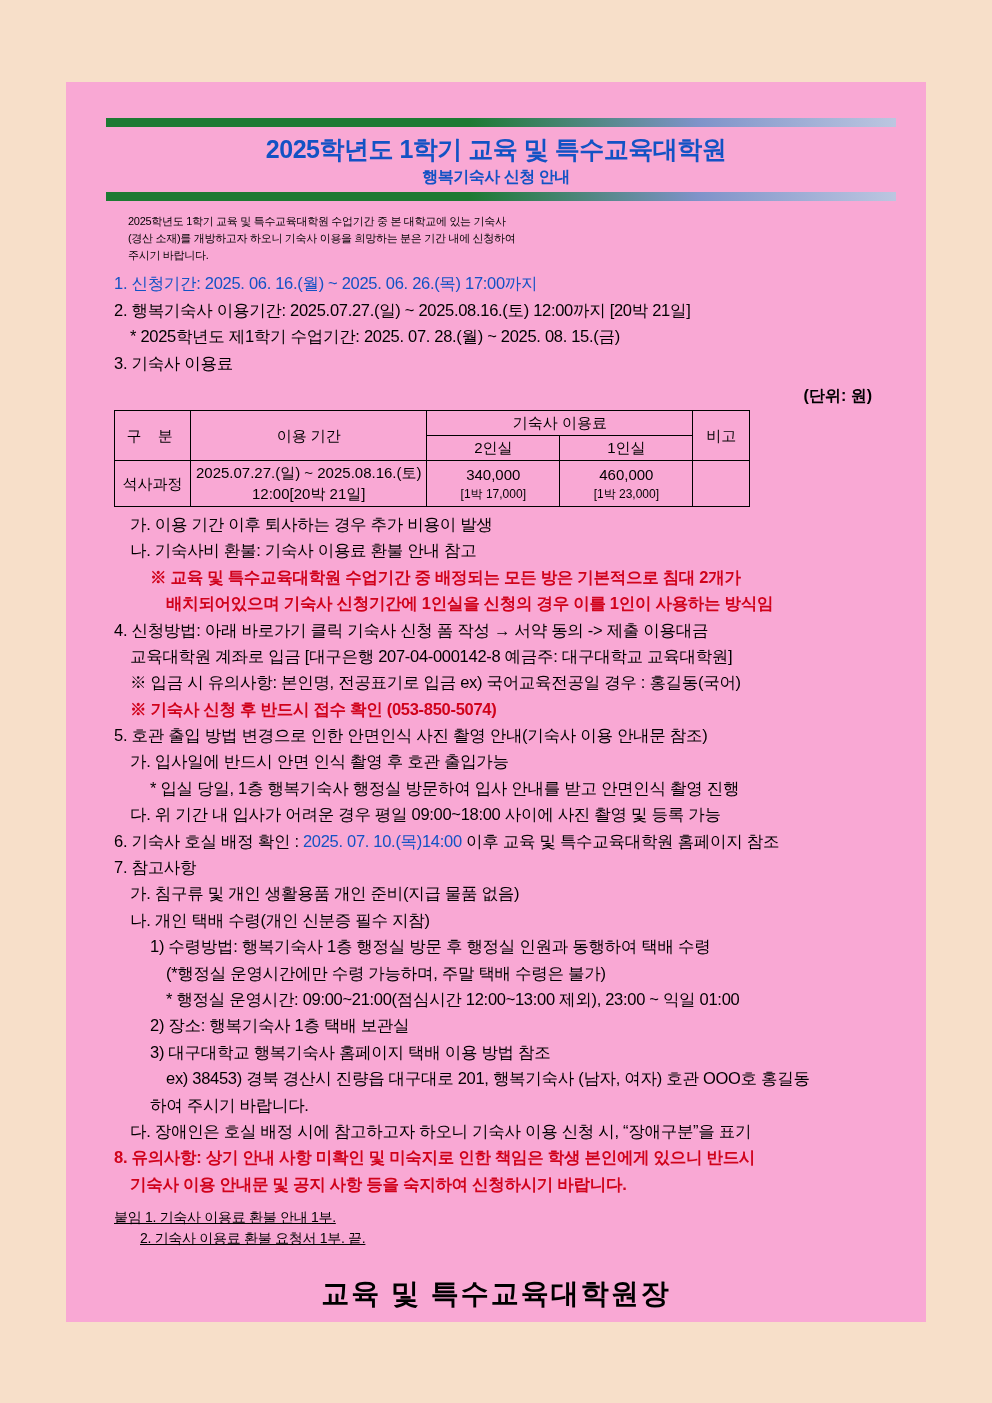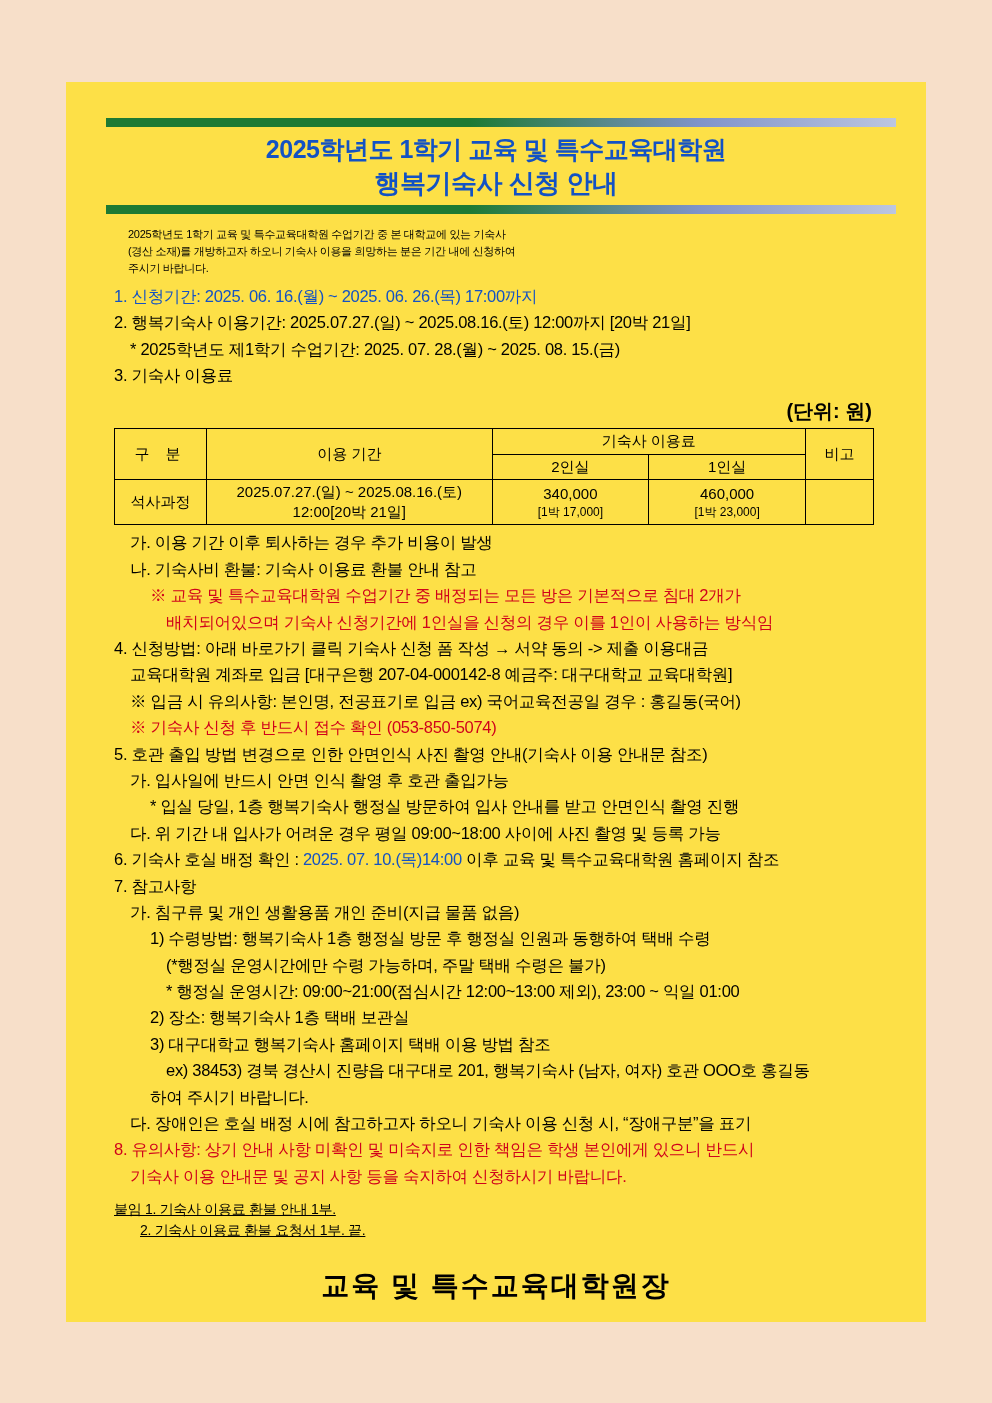--- a/index.html
+++ b/index.html
@@ -12,21 +12,21 @@
     background: #f7dfc9;
     font-family: "Liberation Sans", sans-serif;
     overflow: hidden;
   }
   .page {
     position: absolute;
     left: 66px;
     top: 82px;
     width: 860px;
     height: 1240px;
-    background: #fde047;
+    background: #f9a8d4;
     box-sizing: border-box;
     padding: 36px 40px 20px 40px;
   }
   .bar {
     height: 9px;
     width: 790px;
     margin: 0 auto;
     background: linear-gradient(to right, #1d7a33 0%, #1d7a33 46%, #7f93c9 75%, #bcc6e0 100%);
   }
   .bar.bottom {
@@ -38,21 +38,21 @@
   }
   .title1 {
     color: #1352c4;
     font-size: 25px;
     font-weight: bold;
     letter-spacing: -0.5px;
     line-height: 1.25;
   }
   .title2 {
     color: #1352c4;
-    font-size: 26px;
+    font-size: 16px;
     font-weight: bold;
     letter-spacing: -0.5px;
     line-height: 1.25;
     margin-top: 2px;
   }
   .intro {
     margin: 12px 0 0 22px;
     font-size: 11px;
     line-height: 1.55;
     color: #000;
@@ -61,35 +61,35 @@
   }
   .intro div { white-space: nowrap; }
   .sec {
     font-size: 16.5px;
     line-height: 1.6;
     letter-spacing: -0.3px;
     color: #000;
     white-space: nowrap;
   }
   .blue { color: #1352c4; }
-  .red { color: #d0021b; }
+  .red { color: #d0021b; font-weight: bold; }
   .l0 { margin-left: 8px; }
   .l1 { margin-left: 24px; }
   .l2 { margin-left: 44px; }
   .l3 { margin-left: 60px; }
   .gap { margin-top: 9px; }
   .unit {
     text-align: right;
-    font-size: 20px;
+    font-size: 16px;
     font-weight: bold;
     margin: 10px 14px 3px 0;
   }
   table.fee {
     border-collapse: collapse;
-    width: 760px;
+    width: 636px;
     margin-left: 8px;
     font-size: 15px;
   }
   table.fee td, table.fee th {
     border: 1px solid #000;
     text-align: center;
     padding: 2px 3px;
     font-weight: normal;
     line-height: 1.35;
   }
@@ -184,20 +184,21 @@
 
   <div class="sec l0">5. 호관 출입 방법 변경으로 인한 안면인식 사진 촬영 안내(기숙사 이용 안내문 참조)</div>
   <div class="sec l1">가. 입사일에 반드시 안면 인식 촬영 후 호관 출입가능</div>
   <div class="sec l2">* 입실 당일, 1층 행복기숙사 행정실 방문하여 입사 안내를 받고 안면인식 촬영 진행</div>
   <div class="sec l1">다. 위 기간 내 입사가 어려운 경우 평일 09:00~18:00 사이에 사진 촬영 및 등록 가능</div>
 
   <div class="sec l0"><span>6. 기숙사 호실 배정 확인 : </span><span class="blue">2025. 07. 10.(목)14:00</span><span> 이후 교육 및 특수교육대학원 홈페이지 참조</span></div>
 
   <div class="sec l0">7. 참고사항</div>
   <div class="sec l1">가. 침구류 및 개인 생활용품 개인 준비(지급 물품 없음)</div>
+  <div class="sec l1">나. 개인 택배 수령(개인 신분증 필수 지참)</div>
   <div class="sec l2">1) 수령방법: 행복기숙사 1층 행정실 방문 후 행정실 인원과 동행하여 택배 수령</div>
   <div class="sec l3">(*행정실 운영시간에만 수령 가능하며, 주말 택배 수령은 불가)</div>
   <div class="sec l3">* 행정실 운영시간: 09:00~21:00(점심시간 12:00~13:00 제외), 23:00 ~ 익일 01:00</div>
   <div class="sec l2">2) 장소: 행복기숙사 1층 택배 보관실</div>
   <div class="sec l2">3) 대구대학교 행복기숙사 홈페이지 택배 이용 방법 참조</div>
   <div class="sec l3">ex) 38453) 경북 경산시 진량읍 대구대로 201, 행복기숙사 (남자, 여자) 호관 OOO호 홍길동</div>
   <div class="sec l2">하여 주시기 바랍니다.</div>
   <div class="sec l1">다. 장애인은 호실 배정 시에 참고하고자 하오니 기숙사 이용 신청 시, “장애구분”을 표기</div>
 
   <div class="sec l0 red">8. 유의사항: 상기 안내 사항 미확인 및 미숙지로 인한 책임은 학생 본인에게 있으니 반드시</div>

